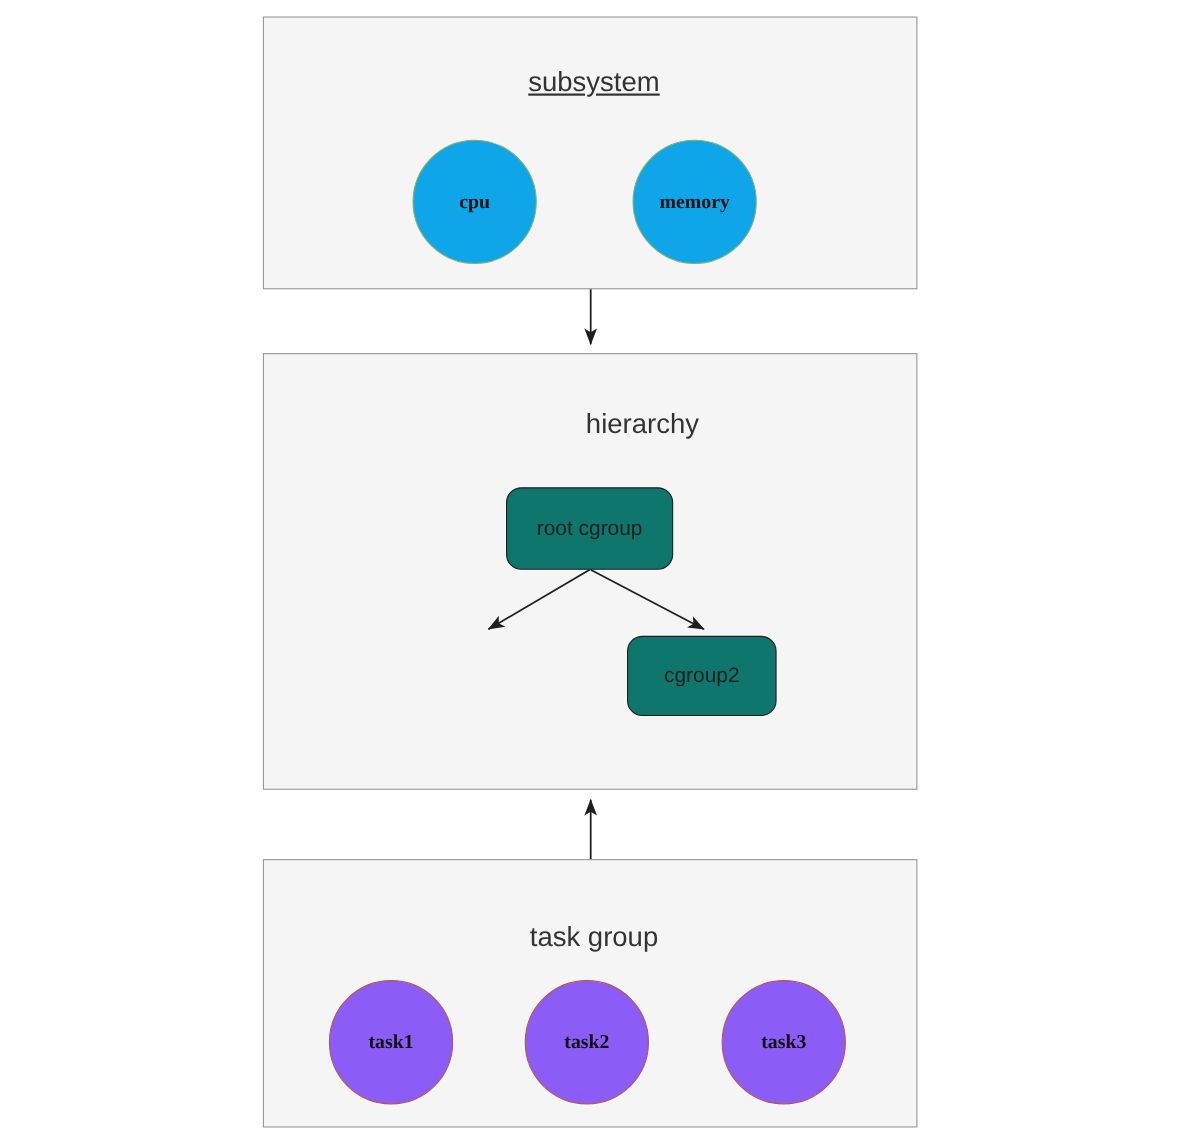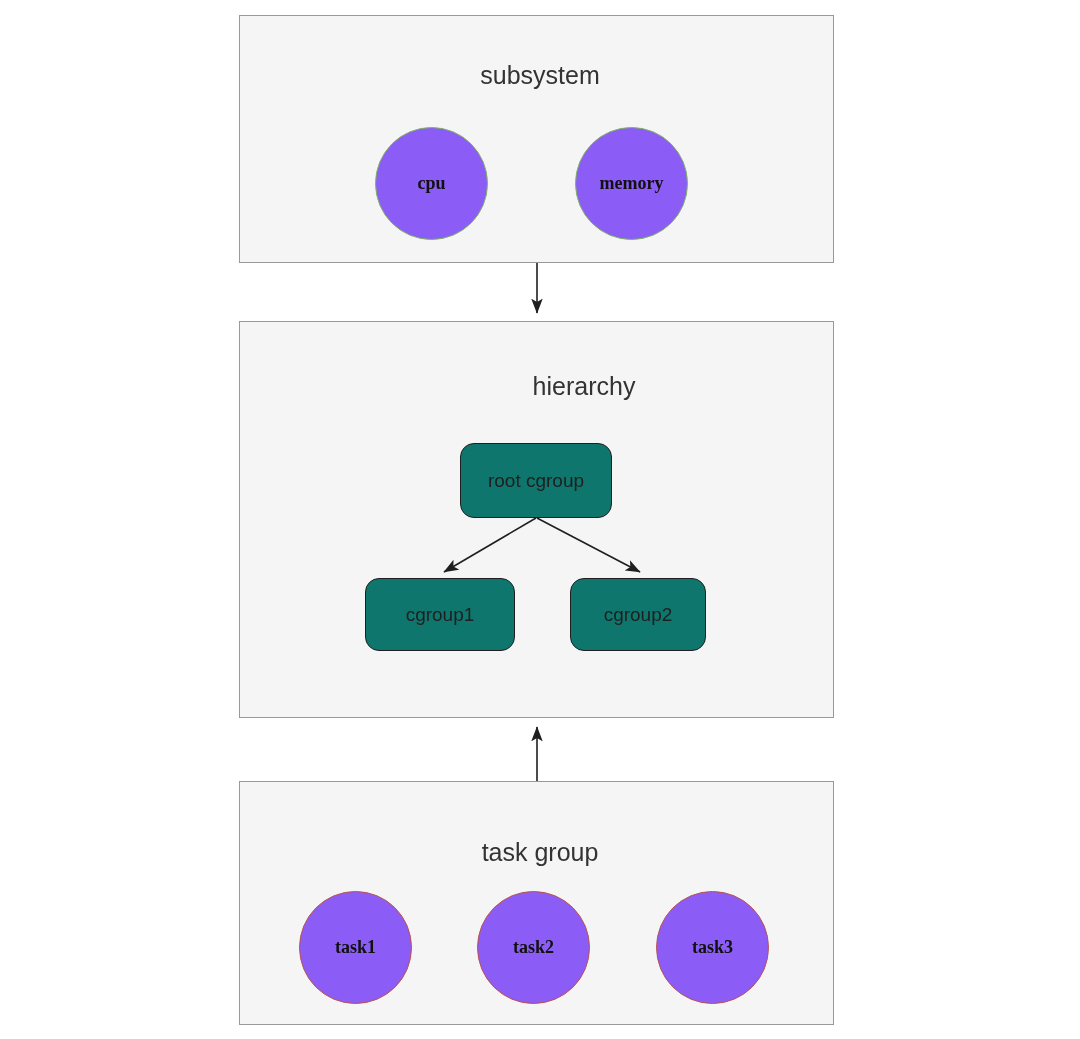--- a/index.html
+++ b/index.html
@@ -53,39 +53,39 @@
   .section-title {
     position: absolute;
     left: 0;
     width: 100%;
     text-align: center;
     font-size: 25px;
     color: #333333;
     font-family: "Liberation Sans", sans-serif;
     letter-spacing: 0px;
   }
-  #title-subsystem { top: 61px; }
+  #title-subsystem { top: 61px; text-decoration: underline; }
   #title-hierarchy { top: 372px; padding-left: 44px; }
   #title-taskgroup { top: 826px; margin-top: 12px; }
 
   
   .circle {
     position: absolute;
     border-radius: 50%;
     box-sizing: border-box;
     display: flex;
     align-items: center;
     justify-content: center;
     font-family: "Liberation Serif", serif;
     font-weight: bold;
     font-size: 18px;
     color: #111111;
   }
   .circle-green {
-    background: #8b5cf6;
+    background: #0ea5e9;
     border: 1.3px solid #82b366;
   }
   .circle-red {
     background: #8b5cf6;
     border: 1.3px solid #b85450;
   }
 
   #circle-cpu     { left: 375px; top: 127px; width: 113px; height: 113px; }
   #circle-memory  { left: 575px; top: 127px; width: 113px; height: 113px; }
 
@@ -137,23 +137,20 @@
     <span>memory</span>
   </div>
 
   <div class="section" id="section-hierarchy"></div>
   <div class="section-title" id="title-hierarchy">hierarchy</div>
 
   <div class="node-box" id="box-root-cgroup">
     <span>root cgroup</span>
   </div>
 
-  <div class="node-box" id="box-cgroup1">
-    <span>cgroup1</span>
-  </div>
 
   <div class="node-box" id="box-cgroup2">
     <span>cgroup2</span>
   </div>
 
   <div class="section" id="section-taskgroup"></div>
   <div class="section-title" id="title-taskgroup">task group</div>
 
   <div class="circle circle-red" id="circle-task1">
     <span>task1</span>

